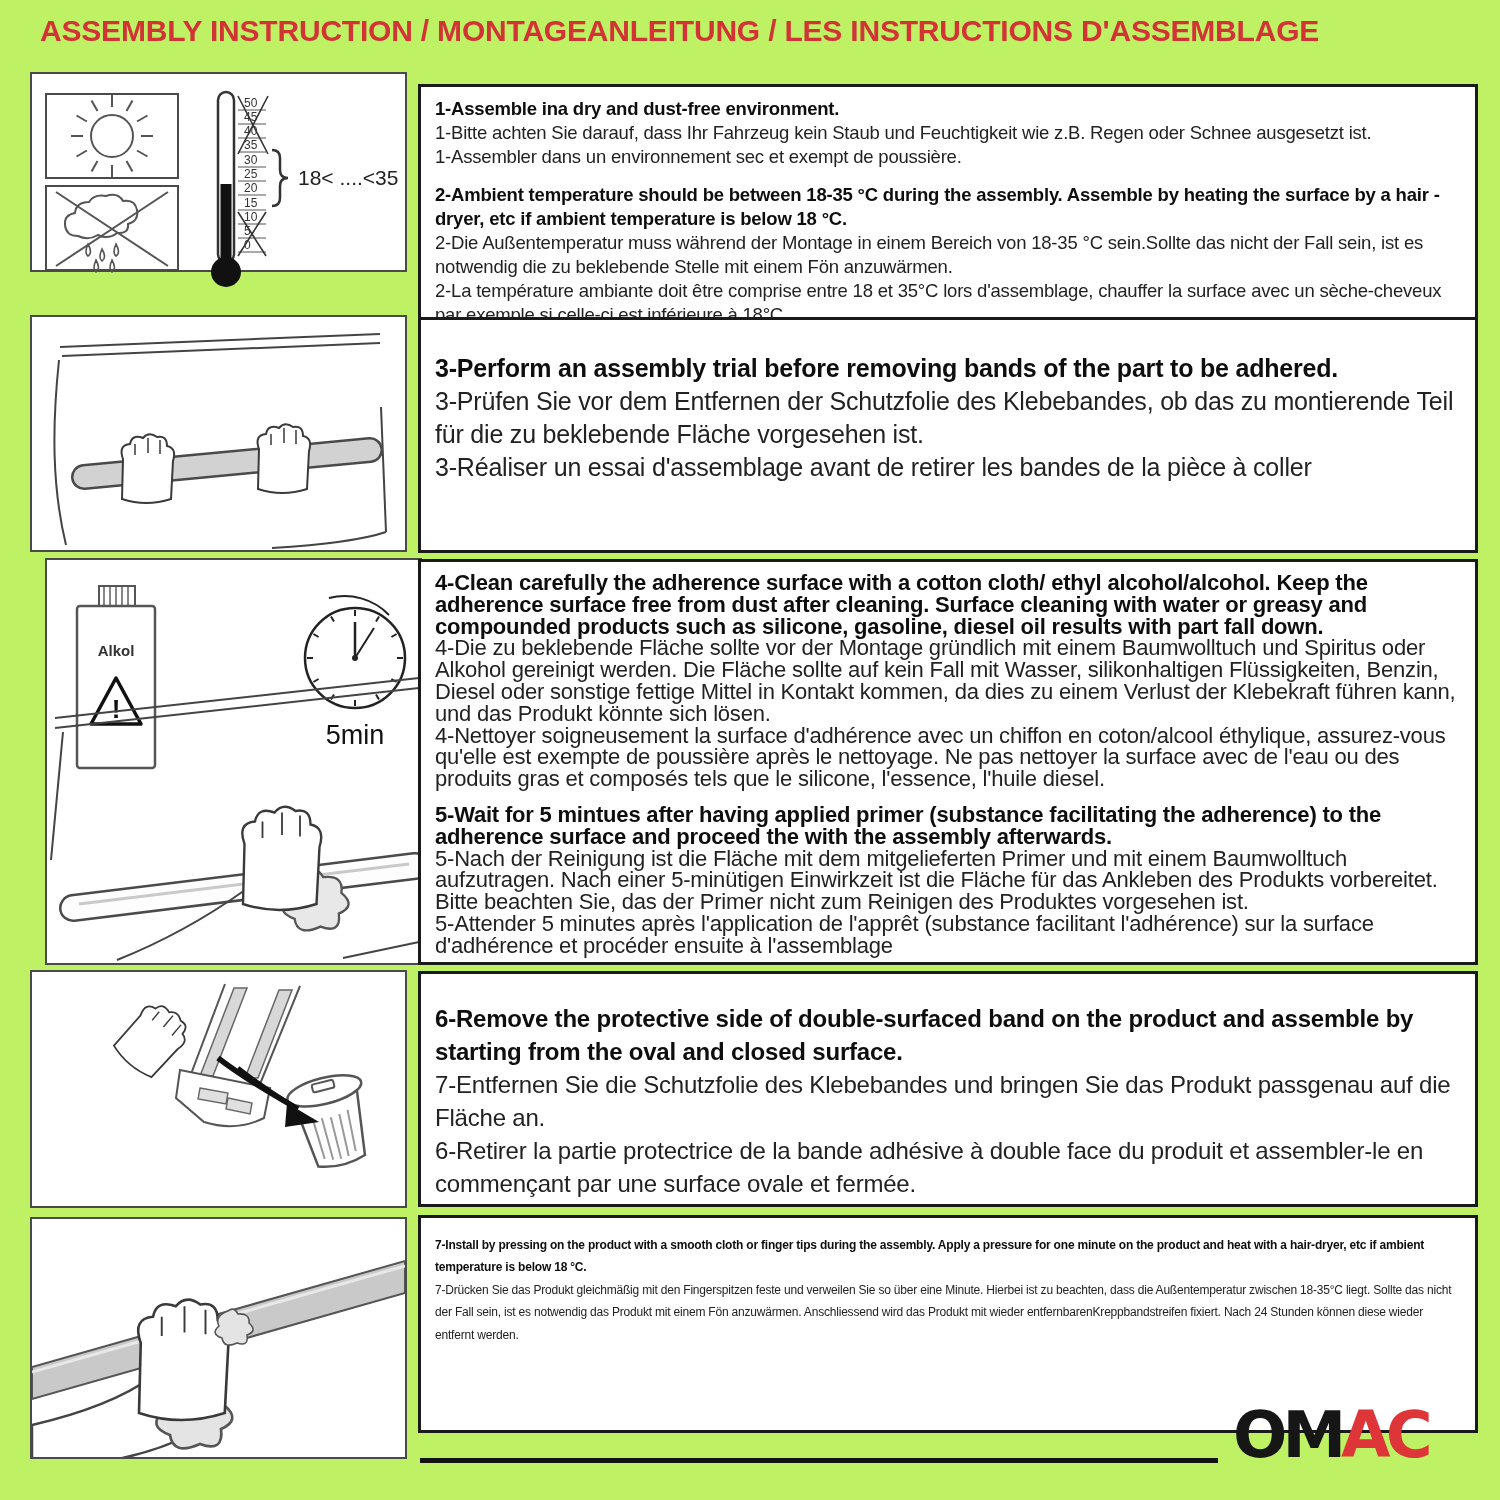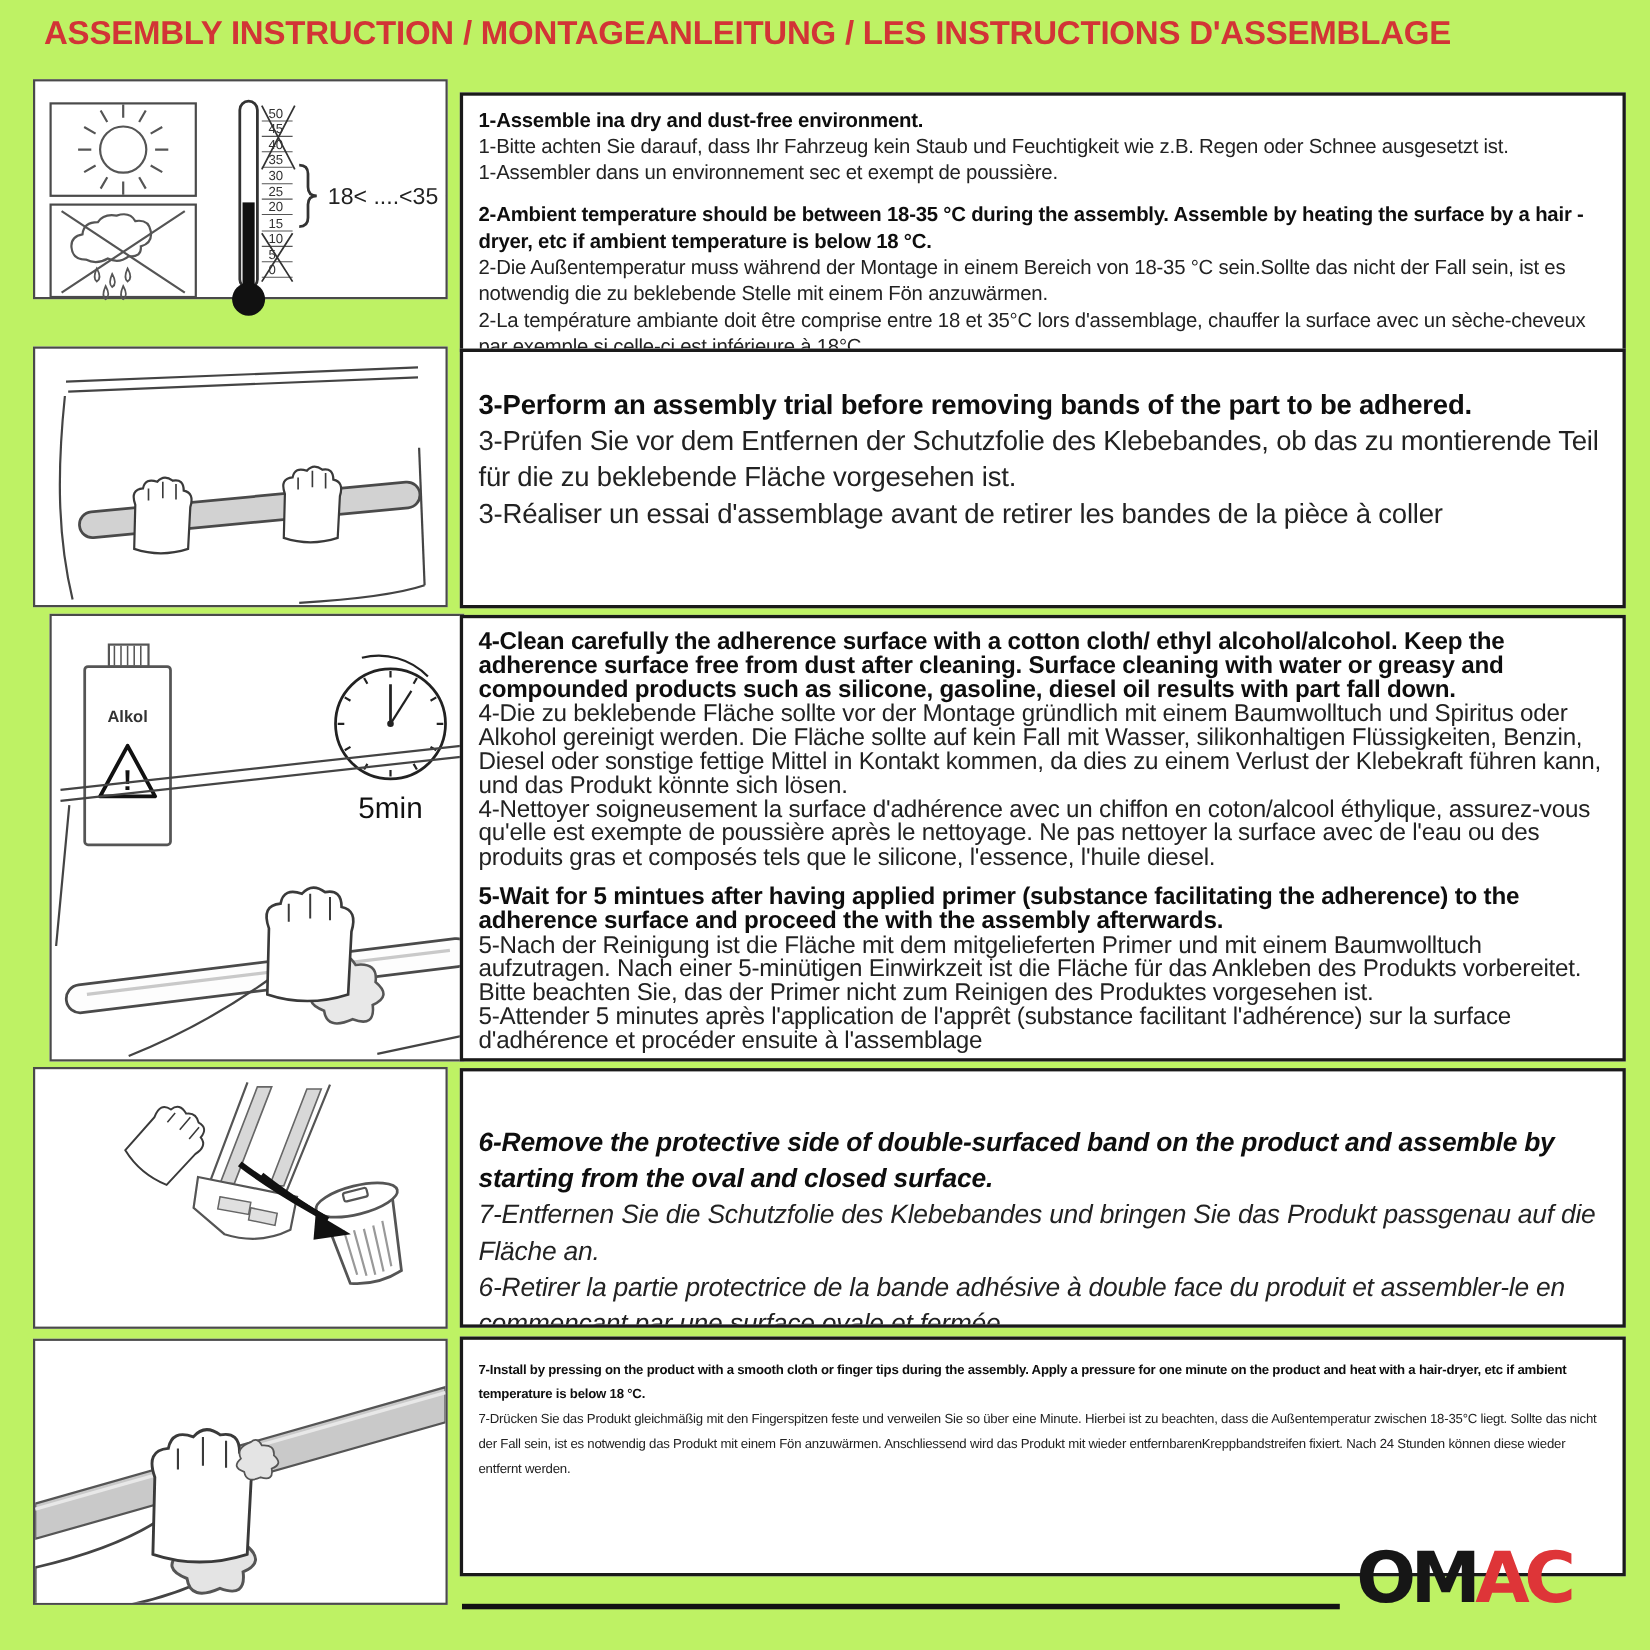--- a/index.html
+++ b/index.html
@@ -12,21 +12,21 @@
         padding:10px 14px;overflow:hidden;}
   .tbox p{margin:0;color:#222;}
   .tbox p.b{font-weight:bold;color:#0e0e0e;}
   .s1 p{font-size:18.5px;line-height:24px;letter-spacing:-0.2px;}
   .s2 p{font-size:25px;line-height:33px;letter-spacing:-0.2px;}
   .s3 p{font-size:22px;line-height:21.8px;letter-spacing:-0.2px;}
   .s4 p{font-size:24px;line-height:33px;letter-spacing:-0.2px;}
   .s5 p{font-size:12px;line-height:22.4px;letter-spacing:-0.2px;}
   .gap{margin-top:14px !important;}
   .tbox.s2{padding-top:32px;}
-  .tbox.s4{padding-top:48px;font-style:italic;}
+  .tbox.s4{padding-top:28px;}
   .tbox.s5{padding-top:16px;}
   .bottom-rule{position:absolute;left:420px;top:1458px;width:798px;height:5px;background:#121212;}
   .logo{position:absolute;left:1233px;top:1398px;font-family:"DejaVu Sans",sans-serif;
         font-weight:bold;font-size:64px;letter-spacing:-5px;white-space:nowrap;}
   .logo .lb{color:#161616;}
   .logo .lr{color:#de3538;}
   svg{display:block;}
   svg text{font-family:"Liberation Sans",sans-serif;}
 </style>
 </head>

